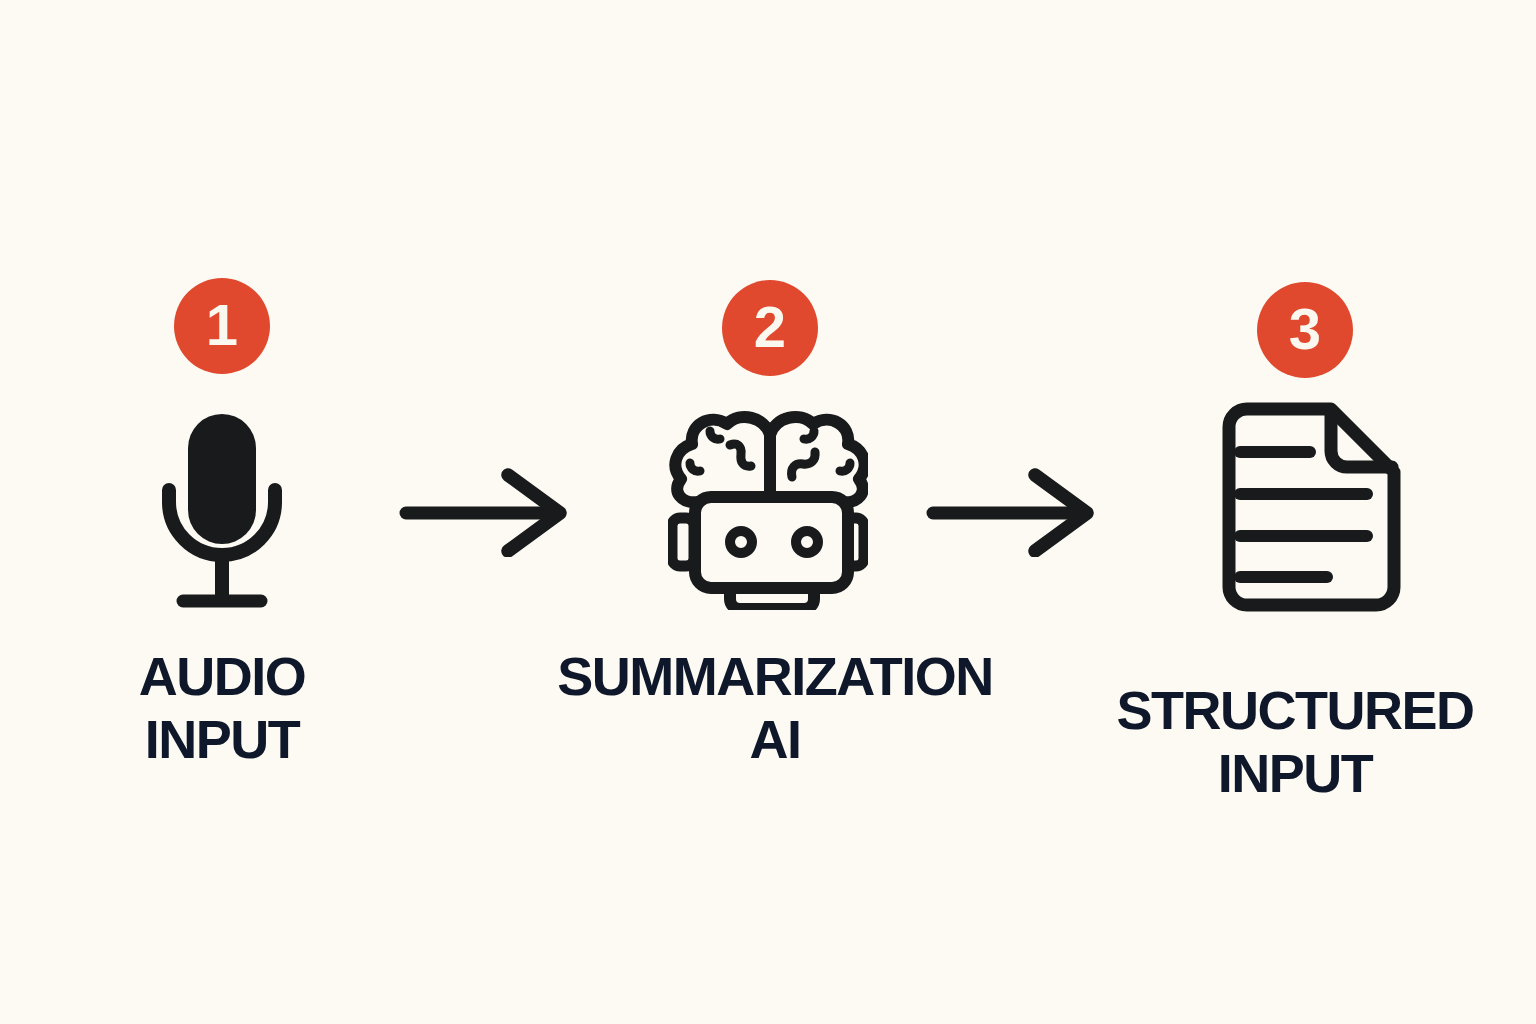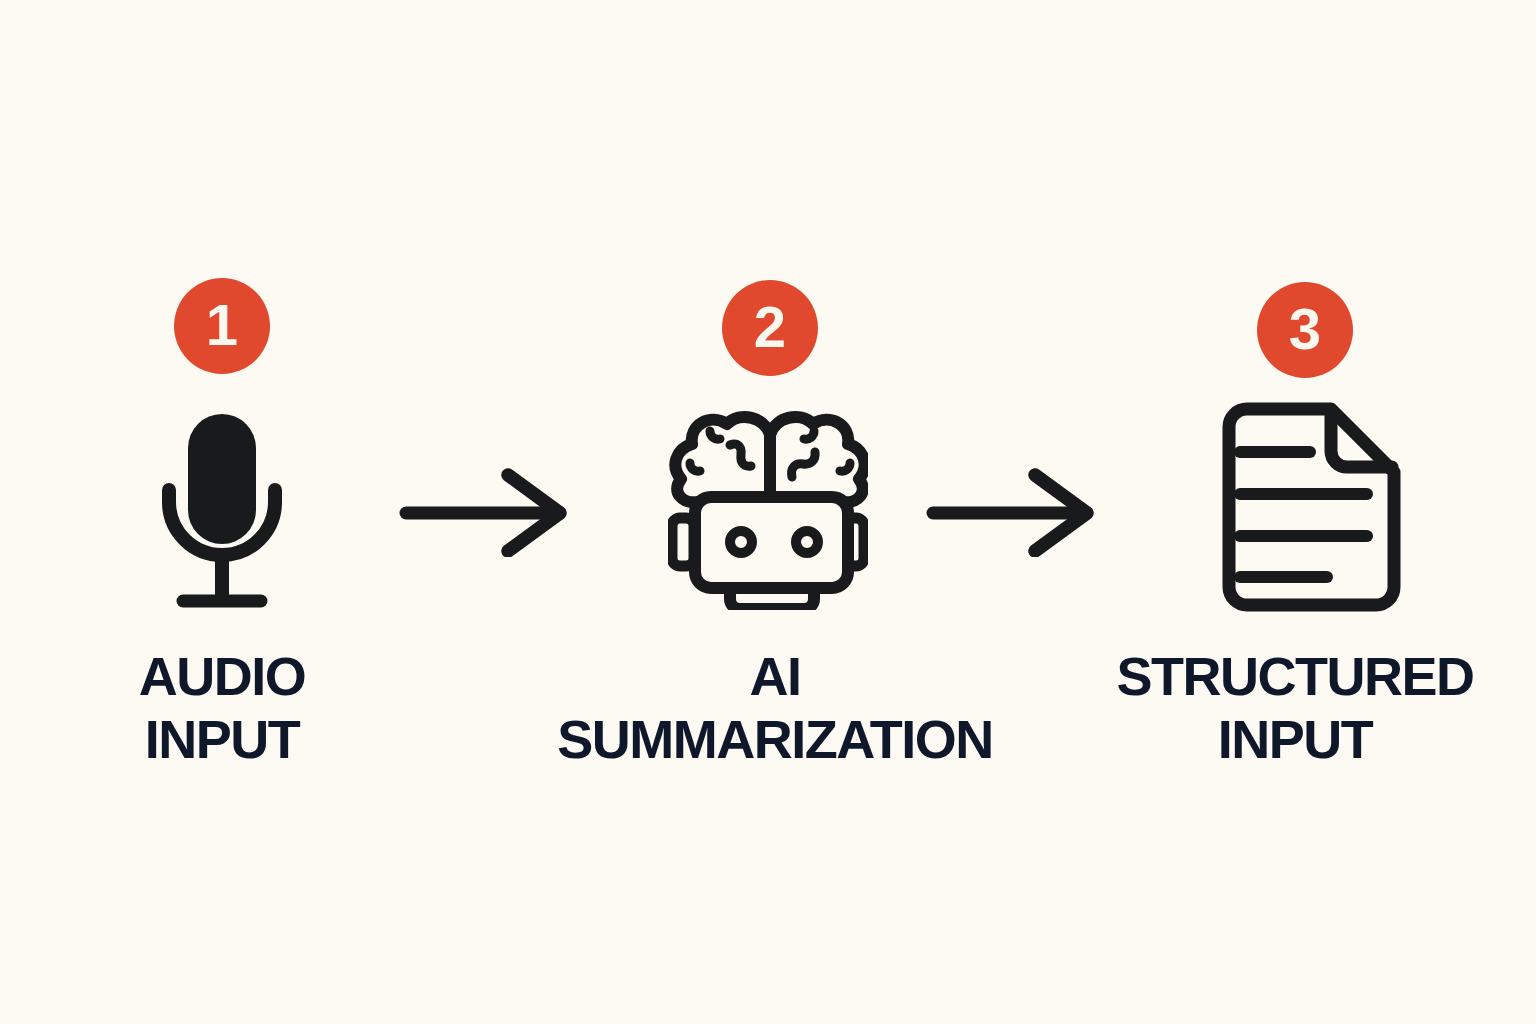--- a/index.html
+++ b/index.html
@@ -32,21 +32,21 @@
   .badge-1{left:174px;top:278px;}
   .icon-mic{left:152px;top:412px;}
   .label-1{left:22px;top:645px;width:400px;}
   
   .badge-2{left:722px;top:280px;}
   .icon-robot{left:668px;top:405px;}
   .label-2{left:515px;top:645px;width:520px;}
   
   .badge-3{left:1257px;top:282px;}
   .icon-doc{left:1205px;top:402px;}
-  .label-3{left:1075px;top:645px;width:440px;}
+  .label-3{left:1075px;top:679px;width:440px;}
   
   .arrow-1{left:398px;top:467px;}
   .arrow-2{left:925px;top:467px;}
   .ink-stroke{stroke:#181A1C;fill:none;stroke-linecap:round;stroke-linejoin:round;}
   .ink-fill{fill:#181A1C;}
   .cream-fill{fill:#FCFAF2;}
 </style>
 </head>
 <body>
 
@@ -95,22 +95,22 @@
     <rect class="ink-stroke cream-fill" stroke-width="11" x="4" y="113" width="22" height="48" rx="8"></rect>
     <rect class="ink-stroke cream-fill" stroke-width="11" x="174" y="113" width="22" height="48" rx="8"></rect>
 
     <rect class="ink-stroke cream-fill" stroke-width="12" x="27" y="92" width="153" height="91" rx="16"></rect>
 
     <circle class="ink-stroke" stroke-width="10" cx="73" cy="137" r="11"></circle>
     <circle class="ink-stroke" stroke-width="10" cx="139" cy="137" r="11"></circle>
   </svg>
 
   <div class="label label-2">
+    <span>SUMMARIZATION</span>
     <span>AI</span>
-    <span>SUMMARIZATION</span>
   </div>
 
   <svg class="icon arrow-2" width="180" height="90" viewBox="0 0 180 90" aria-hidden="true">
     <path class="ink-stroke" stroke-width="13" d="M8,46 H156"></path>
     <path class="ink-stroke" stroke-width="13.5" d="M110,8 L162,46 L110,84"></path>
   </svg>
 
   <div class="badge badge-3">
     <span>3</span>
   </div>

